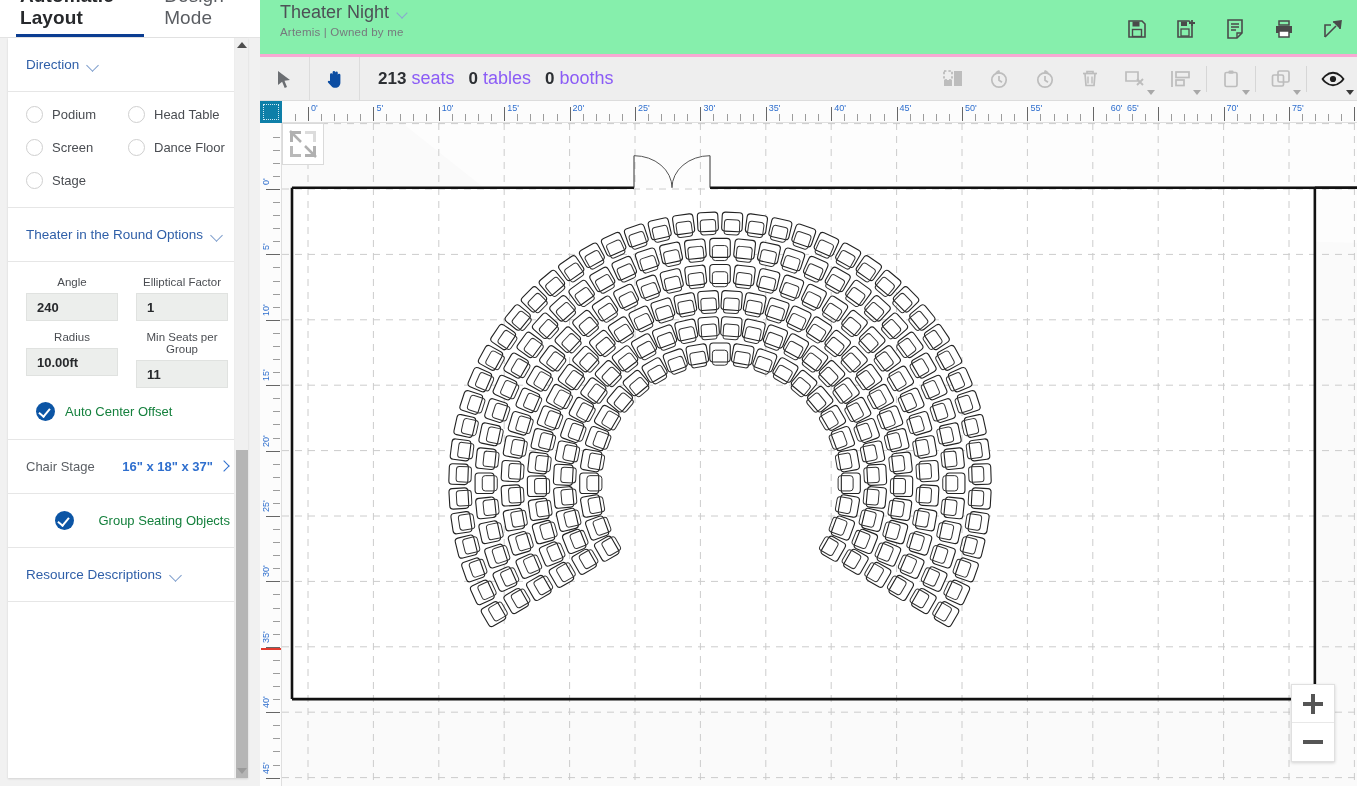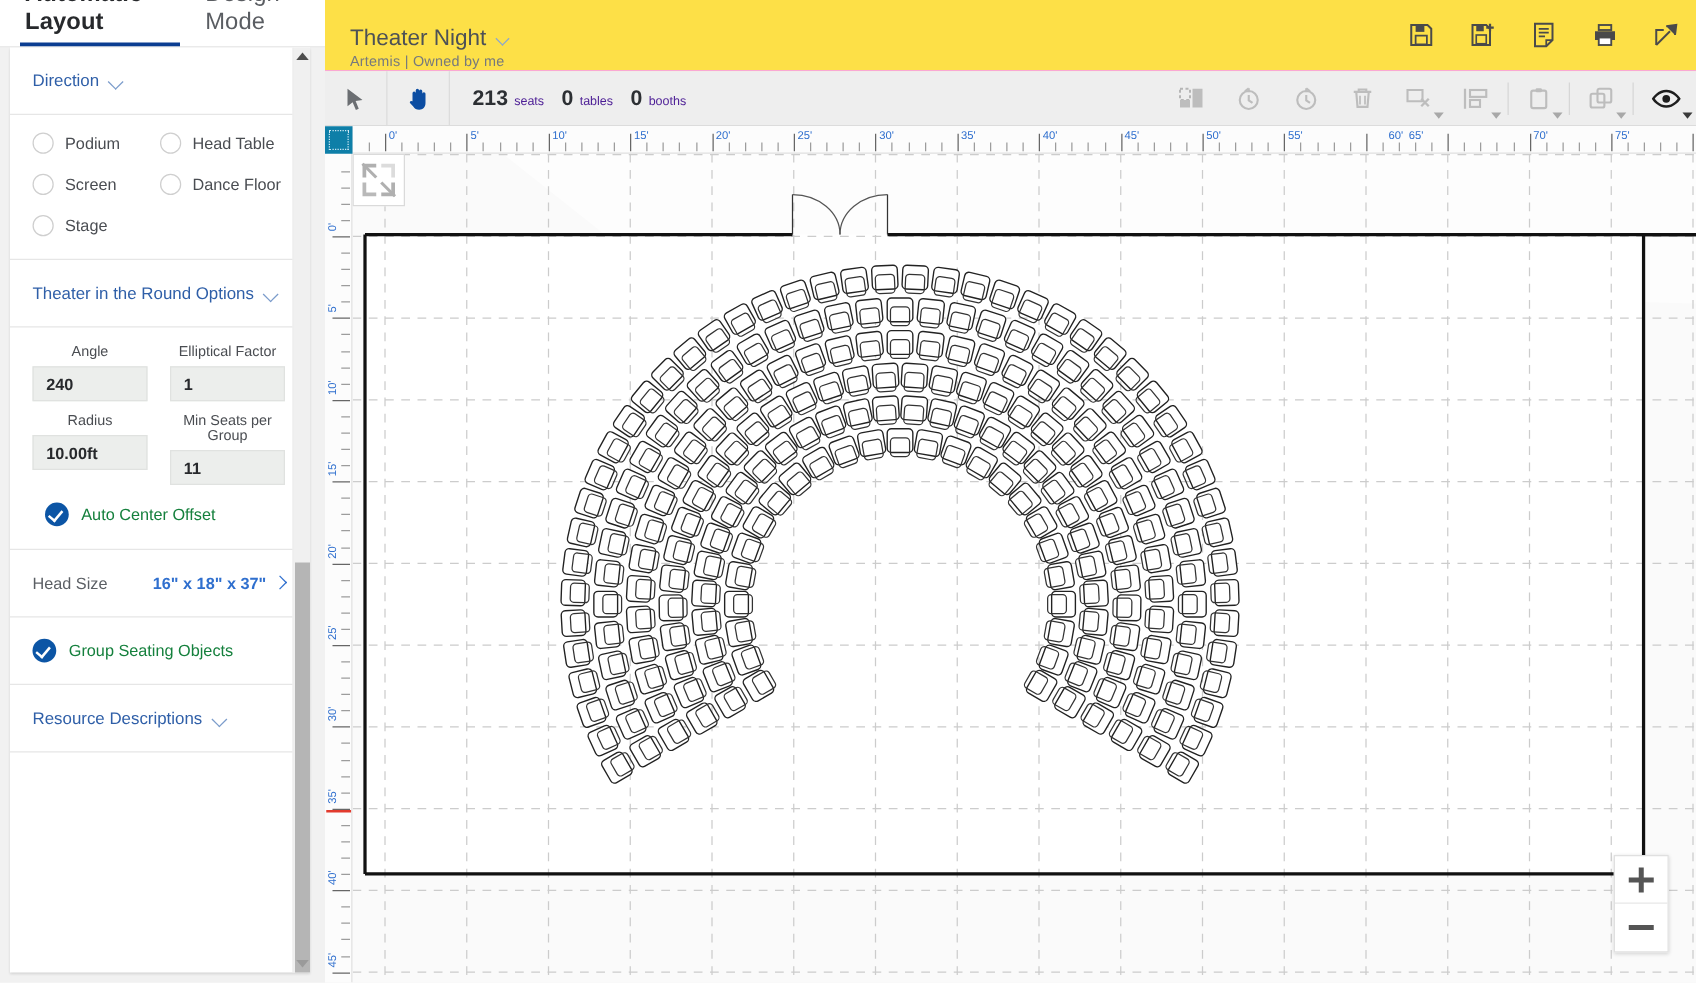--- a/index.html
+++ b/index.html
@@ -110,22 +110,22 @@
   .tri.down { border-left: 5px solid transparent; border-right: 5px solid transparent; border-top: 6px solid #9a9a9a; }
   #sbthumb {
     position: absolute; left: 1px; width: 12px; top: 412px; height: 330px;
     background: #b5b5b5;
   }
 
   
   #right { flex: 1; height: 786px; position: relative; background: #fff; }
 
   #titlebar {
-    height: 57px; background: #fde047; border-bottom: 1px solid #f9a8d4;
-    display: flex; align-items: flex-end; justify-content: space-between;
+    height: 57px; background: #86efac; border-bottom: 3px solid #f9a8d4;
+    display: flex; align-items: flex-start; justify-content: space-between;
     padding-left: 20px;
   }
   #titleblock { padding-top: 2px; }
   #titleline { display: flex; align-items: center; gap: 8px; }
   #doctitle { font-size: 18px; color: #4d5156; font-weight: normal; }
   #subtitle { font-size: 11.5px; color: #76797d; margin-top: 3px; letter-spacing:.2px; }
   #titlechev { width: 12px; height: 8px; position: relative; }
   #titlechev::before {
     content: ""; position: absolute; left: 1px; top: 0;
     width: 7px; height: 7px; border-left: 1.6px solid #8aa7cf;
@@ -141,21 +141,21 @@
   #toolbar {
     height: 44px; background: #eeeeee; border-bottom: 1px solid #dcdcdc;
     display: flex; align-items: center; position: relative;
   }
   .tbtn {
     width: 50px; height: 44px; display: flex; align-items: center; justify-content: center;
     border-right: 1px solid #dcdcdc; cursor: pointer;
   }
   #counts { display: flex; align-items: baseline; gap: 5px; padding-left: 18px; }
   .cnum { font-size: 17px; font-weight: bold; color: #2c2f33; }
-  .cunit { font-size: 10px; color: #4c1d95; margin-right: 9px; }
+  .cunit { font-size: 18px; color: #8b5cf6; margin-right: 9px; }
   #rtools { position: absolute; right: 0; top: 0; height: 44px; display: flex; align-items: center; }
   .rbtn {
     height: 44px; display: flex; align-items: center; justify-content: center;
     cursor: pointer; position: relative; padding: 0 12px;
   }
   .rbtn .caret {
     position: absolute; right: 3px; bottom: 6px; width: 0; height: 0;
     border-left: 4px solid transparent; border-right: 4px solid transparent;
     border-top: 5px solid #a8a8a8;
   }
@@ -284,29 +284,29 @@
             <div class="field-box">11</div>
           </div>
         </div>
         <div class="check-row">
           <span class="chk"></span>
           <span class="chk-label">Auto Center Offset</span>
         </div>
       </div>
 
       <div class="section kv">
-        <span class="k">Head Size</span>
+        <span class="k">Chair Stage</span>
         <span class="v">
           <span>16" x 18" x 37"</span>
           <span class="arrow-right"></span>
         </span>
       </div>
 
 
-      <div class="section" style="gap:10px;">
+      <div class="section" style="gap:24px;justify-content:flex-end;">
         <span class="chk"></span>
         <span class="chk-label">Group Seating Objects</span>
       </div>
 
       <div class="section collapsible">
         <span class="ctitle">Resource Descriptions</span>
         <span class="chev"></span>
       </div>
 
       <div id="sbtrack">

